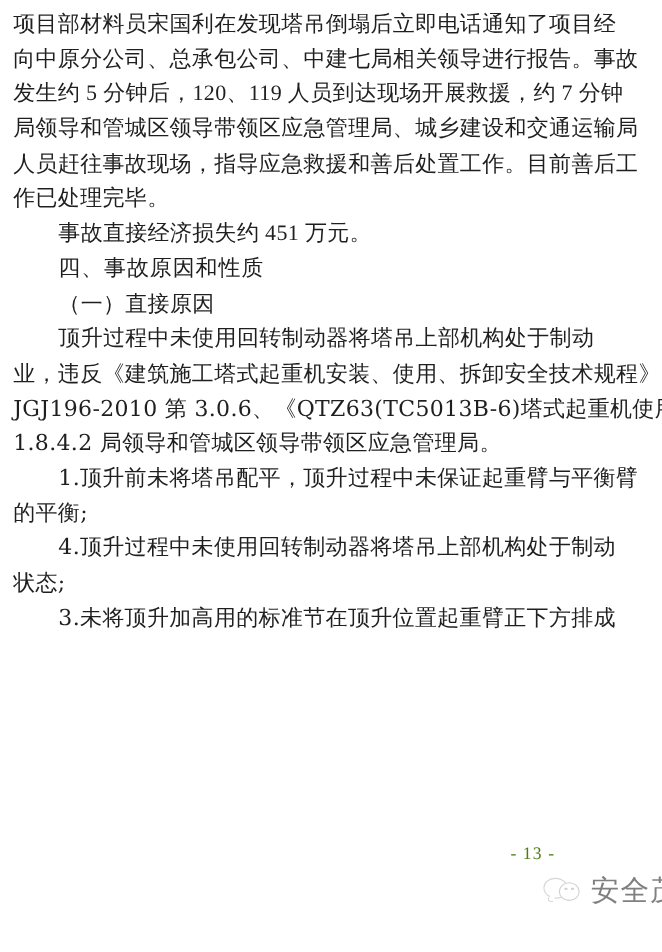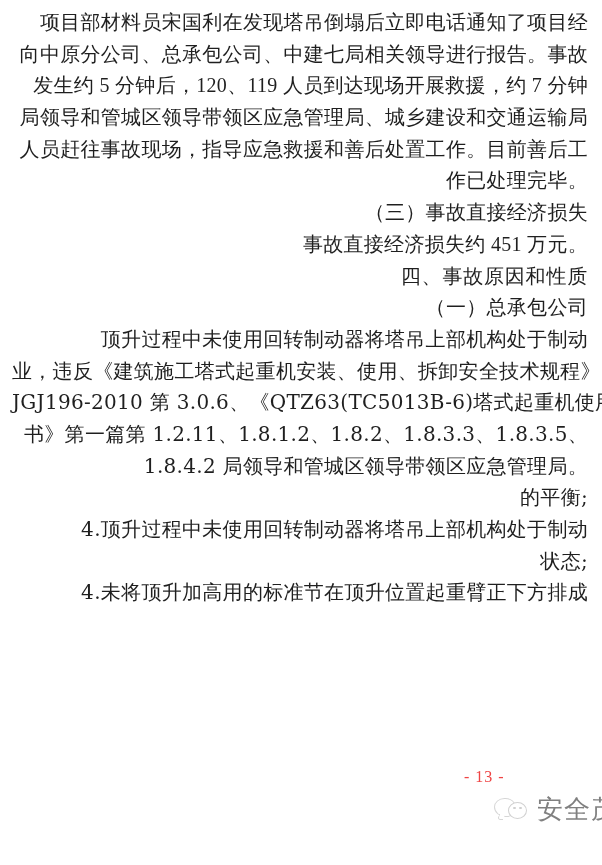--- a/index.html
+++ b/index.html
@@ -12,22 +12,21 @@
     height: 865px;
     position: relative;
     overflow: hidden;
     font-family: "Liberation Serif", "DejaVu Serif", serif;
     color: #1f1f1f;
   }
   .doc-body {
     position: absolute;
     top: 7px;
     left: 12px;
-    right: 14px;
-    text-align: right;
+    right: 30px;
   }
   .line {
     height: 31.7px;
     line-height: 31.7px;
     font-size: 20px;
     letter-spacing: 0.3px;
     white-space: nowrap;
   }
   .ln-song {
     font-family: "Liberation Serif", "DejaVu Serif", serif;
@@ -46,21 +45,21 @@
   }
   .indent {
     padding-left: 41px;
   }
   .page-number {
     position: absolute;
     left: 464px;
     top: 768px;
     font-size: 16px;
     letter-spacing: 1px;
-    color: #ef4444;
+    color: #4d7c0f;
     font-family: "Liberation Serif", "DejaVu Serif", serif;
   }
   .watermark {
     position: absolute;
     left: 494px;
     top: 792px;
     display: flex;
     align-items: center;
     gap: 5px;
     opacity: 0.9;
@@ -124,33 +123,32 @@
 </head>
 <body>
 
 <div class="doc-body" id="doc-lines">
     <div class="line ln-song">项目部材料员宋国利在发现塔吊倒塌后立即电话通知了项目经</div>
     <div class="line ln-song">向中原分公司、总承包公司、中建七局相关领导进行报告。事故</div>
     <div class="line ln-song">发生约 5 分钟后，120、119 人员到达现场开展救援，约 7 分钟</div>
     <div class="line ln-song">局领导和管城区领导带领区应急管理局、城乡建设和交通运输局</div>
     <div class="line ln-song">人员赶往事故现场，指导应急救援和善后处置工作。目前善后工</div>
     <div class="line ln-song">作已处理完毕。</div>
-    <div class="line ln-kai indent">（三）事故直接经济损失</div>
     <div class="line ln-song indent">事故直接经济损失约 451 万元。</div>
     <div class="line ln-bold indent">四、事故原因和性质</div>
-    <div class="line ln-kai indent">（一）总承包公司</div>
+    <div class="line ln-kai indent">（一）直接原因</div>
     <div class="line ln-kai indent">顶升过程中未使用回转制动器将塔吊上部机构处于制动</div>
     <div class="line ln-kai">业，违反《建筑施工塔式起重机安装、使用、拆卸安全技术规程》</div>
     <div class="line ln-kai">JGJ196-2010 第 3.0.6、《QTZ63(TC5013B-6)塔式起重机使用说明</div>
-    <div class="line ln-kai">书》第一篇第 1.2.11、1.8.1.2、1.8.2、1.8.3.3、1.8.3.5、</div>
     <div class="line ln-kai">1.8.4.2 局领导和管城区领导带领区应急管理局。</div>
+    <div class="line ln-kai indent">1.顶升前未将塔吊配平，顶升过程中未保证起重臂与平衡臂</div>
     <div class="line ln-kai">的平衡;</div>
     <div class="line ln-kai indent">4.顶升过程中未使用回转制动器将塔吊上部机构处于制动</div>
     <div class="line ln-kai">状态;</div>
-    <div class="line ln-kai indent">4.未将顶升加高用的标准节在顶升位置起重臂正下方排成</div>
+    <div class="line ln-kai indent">3.未将顶升加高用的标准节在顶升位置起重臂正下方排成</div>
   </div>
 
 <div class="page-number">- 13 -</div>
 
 <div class="watermark">
   <span class="wm-logo">
     <span class="wm-bubble-big"></span>
     <span class="wm-bubble-small"></span>
     <span class="wm-eye1"></span>
     <span class="wm-eye2"></span>

